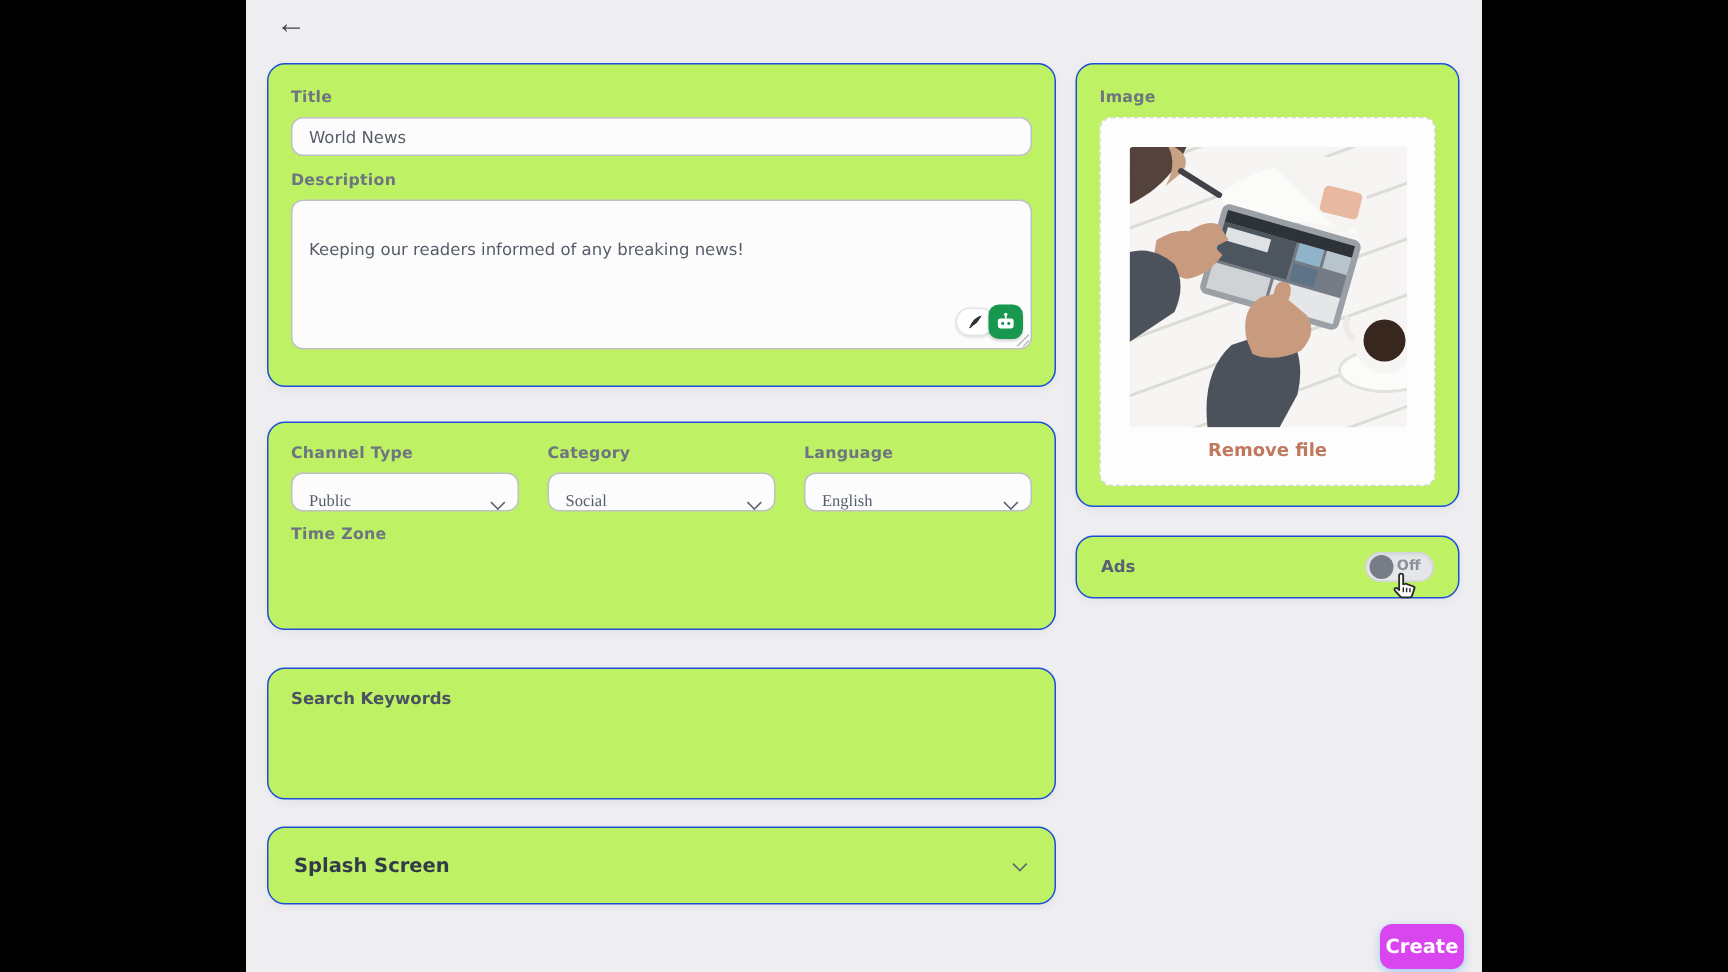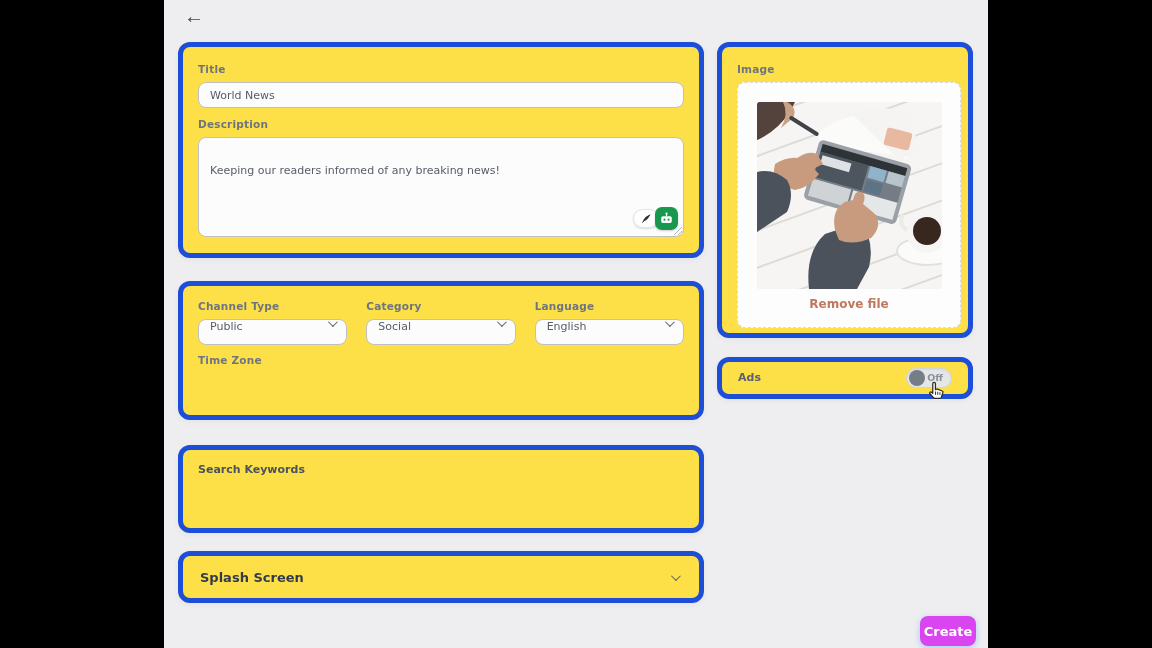--- a/index.html
+++ b/index.html
@@ -15,22 +15,22 @@
     background: #eeeef0;
   }
   .back-btn {
     position: absolute; left: 16px; top: 2px;
     font-size: 20px; color: #3d4450; cursor: pointer;
     width: 28px; height: 28px; display: flex; align-items: center; justify-content: center;
     background: none; border: none;
   }
   .card {
     position: absolute;
-    background: #fde047;
-    border: 5px solid #1d4ed8;
+    background: #bef264;
+    border: 1px solid #1d4ed8;
     border-radius: 12px;
     box-shadow: 0 2px 6px rgba(0,0,0,0.045);
   }
   .card1 { left: 14px; top: 42px;  width: 526px; height: 216px; padding: 15px; }
   .card2 { left: 14px; top: 281px; width: 526px; height: 139px; padding: 13px 15px; }
   .card3 { left: 14px; top: 445px; width: 526px; height: 88px;  padding: 13px 15px; }
   .card4 { left: 14px; top: 551px; width: 526px; height: 52px;
            display: flex; align-items: center; justify-content: space-between;
            padding: 0 17px; cursor: pointer; }
   .img-card { left: 553px; top: 42px; width: 256px; height: 296px; padding: 15px; }
@@ -75,21 +75,21 @@
     display: flex; align-items: center; justify-content: center;
     box-shadow: 0 1px 2px rgba(0,0,0,.18); cursor: pointer; z-index: 2;
   }
   .resize-handle {
     position: absolute; right: 2px; bottom: 2px; width: 9px; height: 9px; cursor: nwse-resize;
   }
 
   .grid2 { display: grid; grid-template-columns: 1fr 1fr 1fr; column-gap: 19px; row-gap: 8px; }
   .select {
     height: 26px; margin-top: 6px; padding: 0 11px;
-    display: flex; align-items: flex-start; justify-content: space-between; cursor: pointer;
+    display: flex; align-items: flex-end; justify-content: space-between; cursor: pointer; font-family: Liberation Serif, serif;
   }
   .chevron {
     width: 7px; height: 7px;
     border-right: 1.6px solid #5a6170; border-bottom: 1.6px solid #5a6170;
     transform: rotate(45deg) translateY(-2px);
     flex: 0 0 auto;
   }
   .card4 .chevron { margin-right: 4px; }
 
   .dashed-box {

